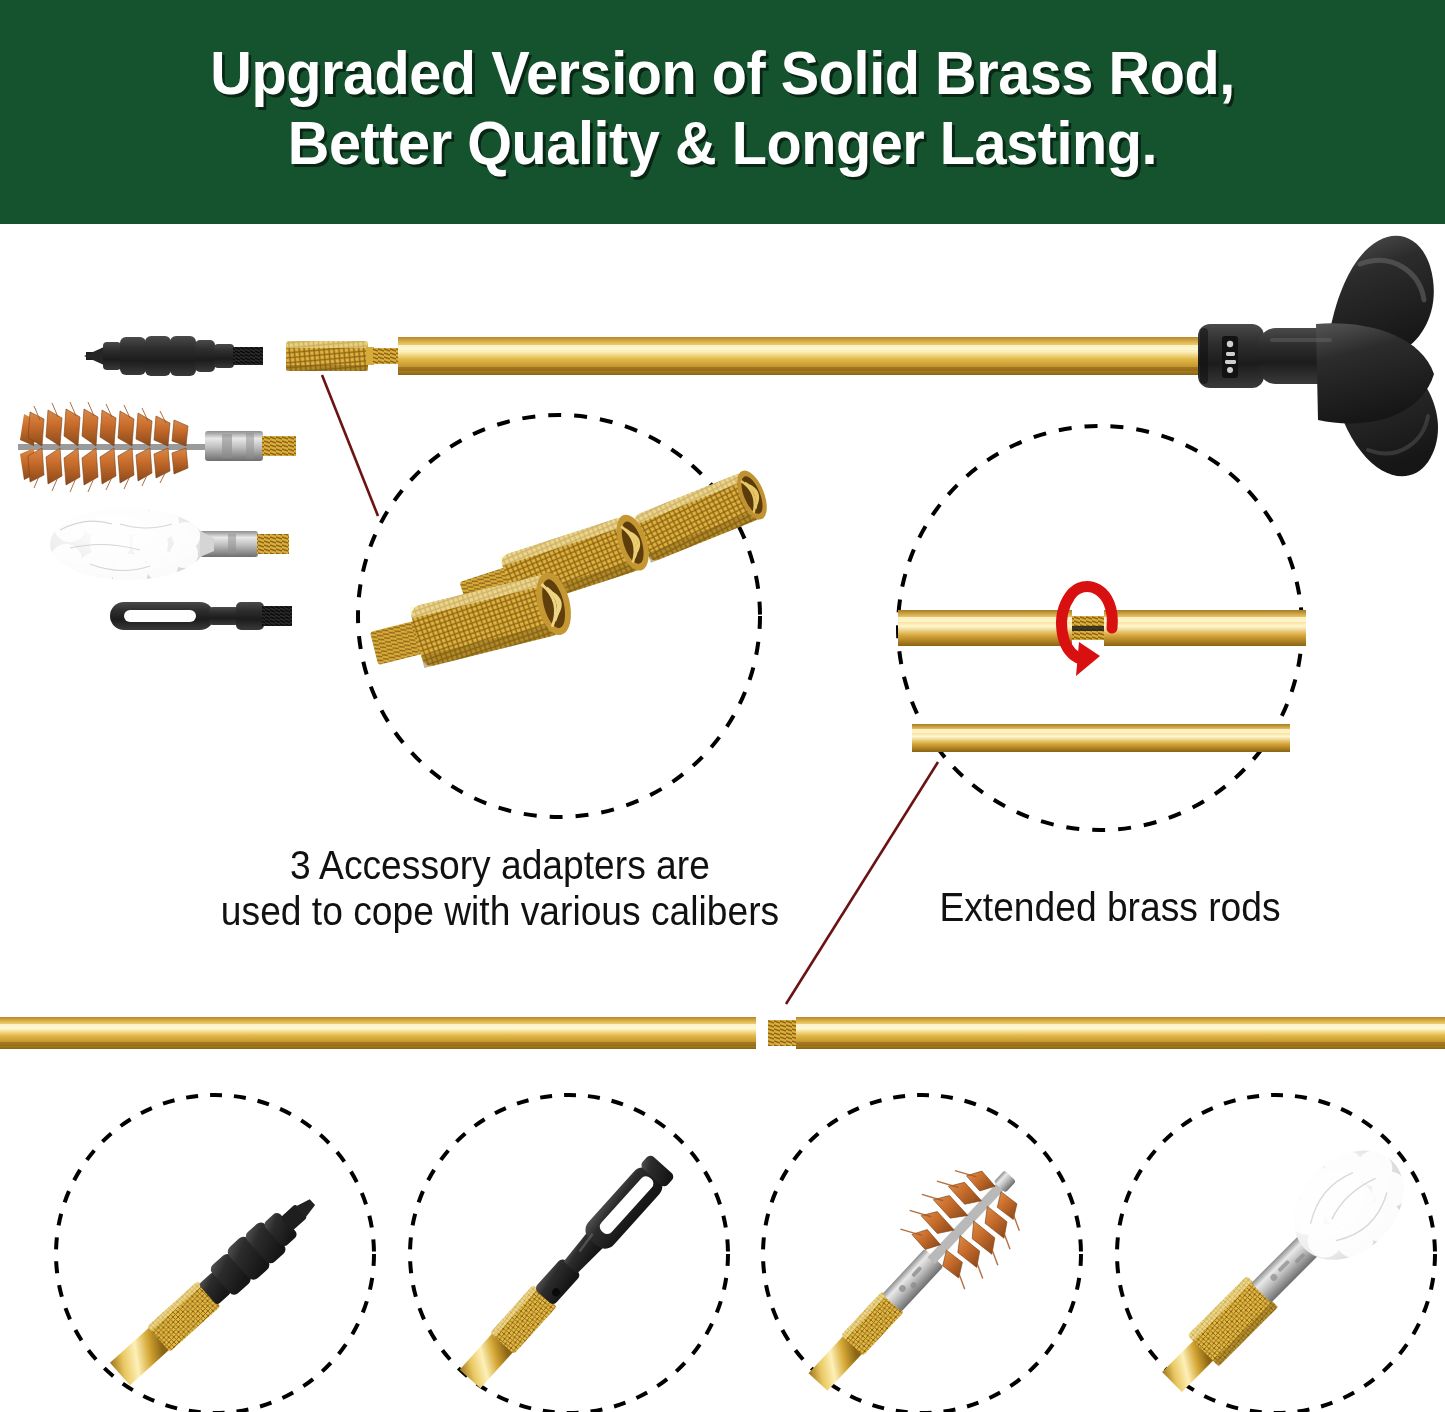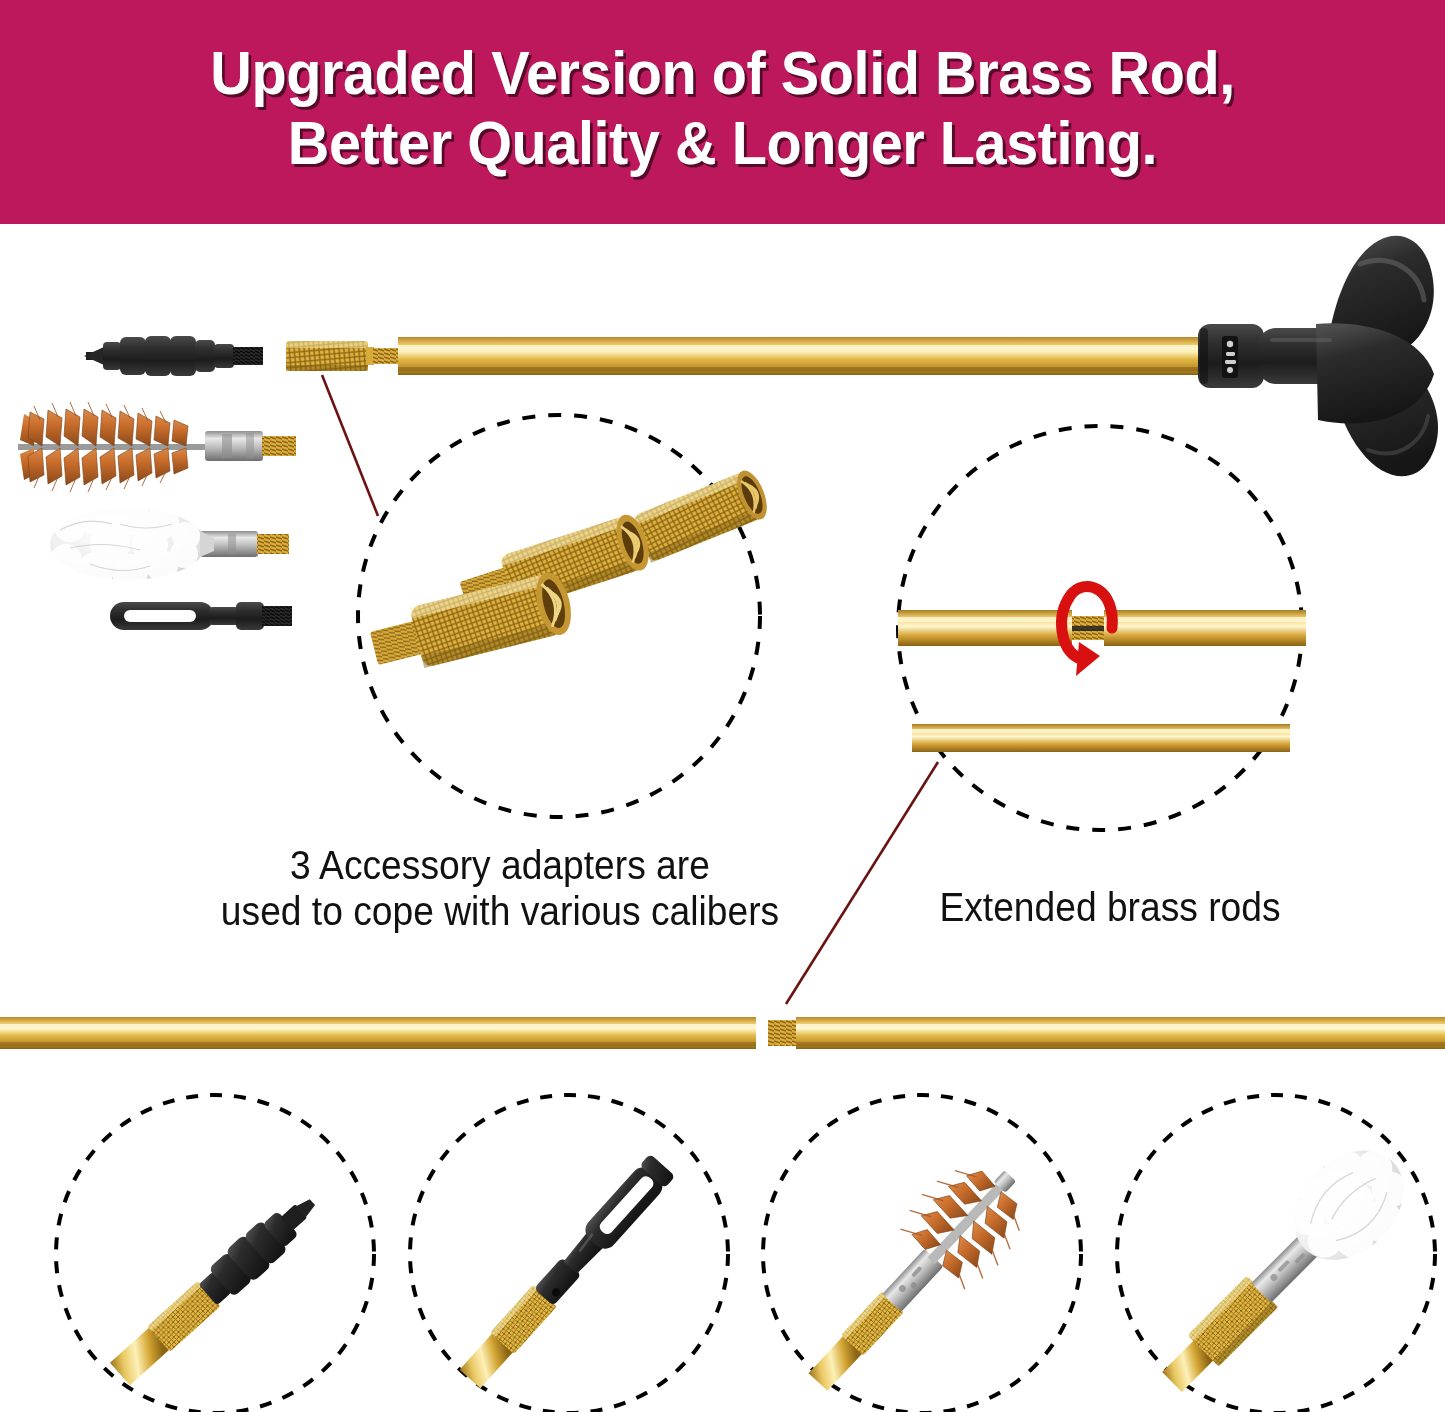--- a/index.html
+++ b/index.html
@@ -6,21 +6,21 @@
   body{
     width:1445px;height:1412px;
     background:#ffffff;
     font-family:"Liberation Sans", sans-serif;
     overflow:hidden;
     position:relative;
   }
   
   #header{
     position:absolute;left:0;top:0;width:1445px;height:224px;
-    background:#be185d;
+    background:#14532d;
     overflow:hidden;
   }
   #header .title{
     position:absolute;left:0;top:36px;width:1445px;
     text-align:center;
     color:#ffffff;
     font-family:"Liberation Sans", sans-serif;
     font-weight:bold;
     font-size:62px;
     line-height:74px;

